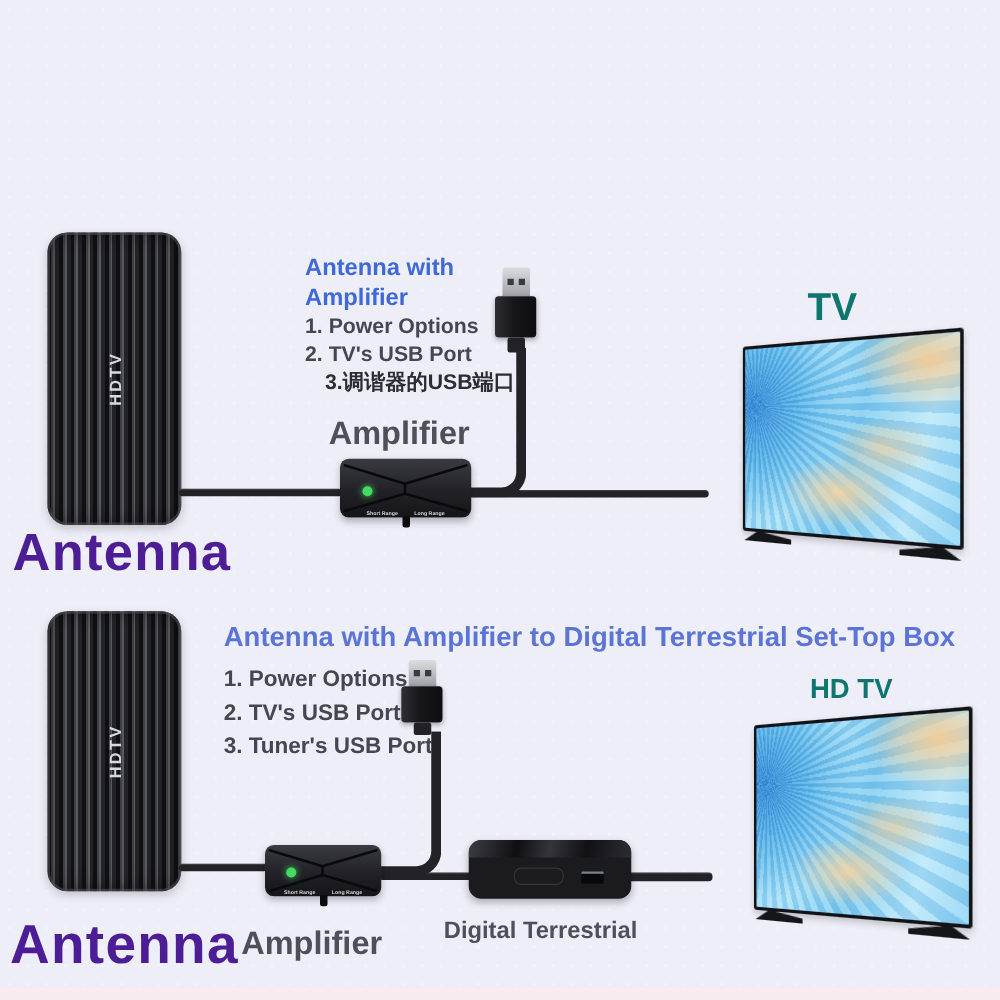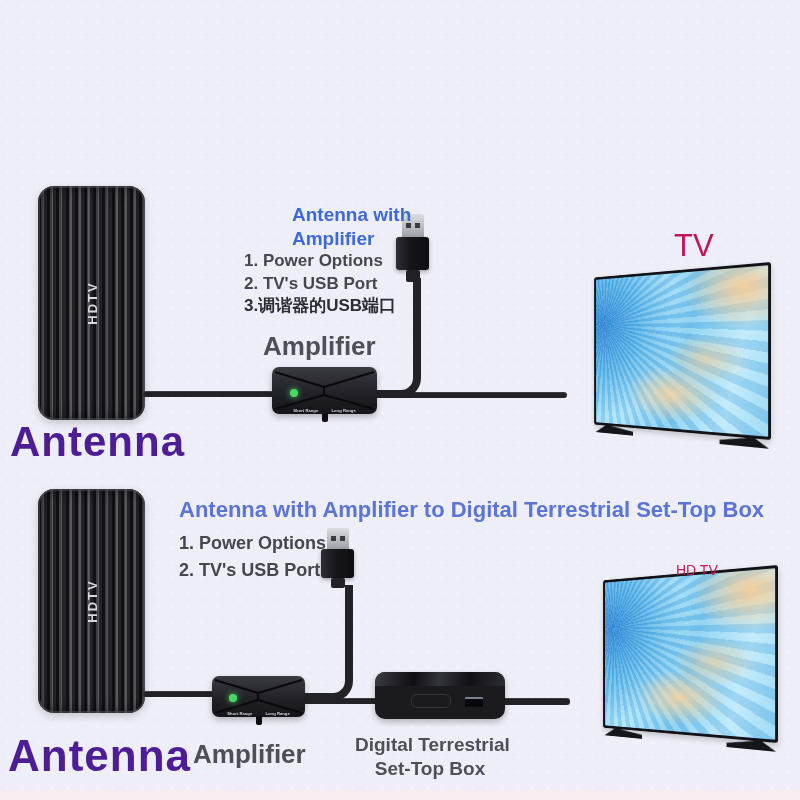--- a/index.html
+++ b/index.html
@@ -76,26 +76,26 @@
     background:linear-gradient(100deg,#3c3d43,#0f0f13 30%,#34353b 50%,#101015 72%,#2c2d33);}
   .stb-btn{position:absolute; left:36px; top:22px; width:38px; height:12px;
     border:1px solid #35353c; border-radius:6px;}
   .stb-usb{position:absolute; right:22px; top:25px; width:18px; height:10px; background:#07070c;
     box-shadow:inset 0 2px 0 #78828f; border-radius:1px;}
 
   
   .callout{position:absolute; font-weight:bold; color:#3f68d8; white-space:nowrap;}
   .steps{position:absolute; font-weight:bold; color:#46474e; white-space:nowrap;}
   .steps div{white-space:nowrap;}
-  .step-cjk{color:#2c2d33;}
+  .step-cjk{color:#2c2d33;margin-left:16px;}
   .caption{position:absolute; font-weight:bold; color:#4e4f57; white-space:nowrap;}
   .caption-xl{font-size:42px; color:#4c1d95; letter-spacing:1px;}
   .caption-lg{font-size:26px;}
-  .caption-md{font-size:19px; text-align:center; line-height:1.25;}
-  .tv-label{position:absolute; font-weight:normal; color:#be185d; white-space:nowrap;margin-left:28px;}
+  .caption-md{font-size:19px; text-align:left; line-height:1.25;}
+  .tv-label{position:absolute; font-weight:bold; color:#0f766e; white-space:nowrap;}
   .bottom-strip{position:absolute; left:0; bottom:0; width:800px; height:10px; background:#f8ecf1;}
 </style>
 </head>
 <body>
 
 <div class="stage">
   <div class="dots"></div>
 
 
   <section>
@@ -138,21 +138,21 @@
     <div class="tv" style="left:546px; top:262px; width:225px;">
       <div class="tv-persp">
         <div class="tv-frame" style="height:172px;">
           <div class="tv-screen"></div>
         </div>
         <div class="tv-foot left"></div>
         <div class="tv-foot right"></div>
       </div>
     </div>
 
-    <div class="callout" style="left:244px; top:203px; font-size:19px; line-height:23.5px;margin-left:48px;">
+    <div class="callout" style="left:244px; top:203px; font-size:19px; line-height:23.5px;">
       <div>Antenna with</div>
       <div>Amplifier</div>
     </div>
     <div class="steps" style="left:244px; top:250px; font-size:17px; line-height:22.5px;">
       <div>1. Power Options</div>
       <div>2. TV's USB Port</div>
       <div class="step-cjk">3.调谐器的USB端口</div>
     </div>
     <div class="caption caption-lg" style="left:263px; top:331px;">Amplifier</div>
     <div class="tv-label" style="left:646px; top:228px; font-size:31px;">TV</div>
@@ -211,24 +211,24 @@
         </div>
         <div class="tv-foot left"></div>
         <div class="tv-foot right"></div>
       </div>
     </div>
 
     <div class="callout" style="left:179px; top:497px; font-size:22px; color:#5b74d6;">Antenna with Amplifier to Digital Terrestrial Set-Top Box</div>
     <div class="steps" style="left:179px; top:530px; font-size:18px; line-height:26.5px;">
       <div>1. Power Options</div>
       <div>2. TV's USB Port</div>
-    </div>
-    <div class="tv-label" style="left:648px; top:562px; font-size:14px;">HD TV</div>
+      <div>3. Tuner's USB Port</div>
+    </div>
+    <div class="tv-label" style="left:648px; top:538px; font-size:22px;">HD TV</div>
     <div class="caption caption-xl" style="left:8px; top:731px; font-size:44px;">Antenna</div>
     <div class="caption caption-lg" style="left:193px; top:739px;">Amplifier</div>
     <div class="caption caption-md" style="left:355px; top:733px; width:150px;">
       <div>Digital Terrestrial</div>
-      <div>Set-Top Box</div>
     </div>
   </section>
 
   <div class="bottom-strip"></div>
 </div>
 
 </body></html>

